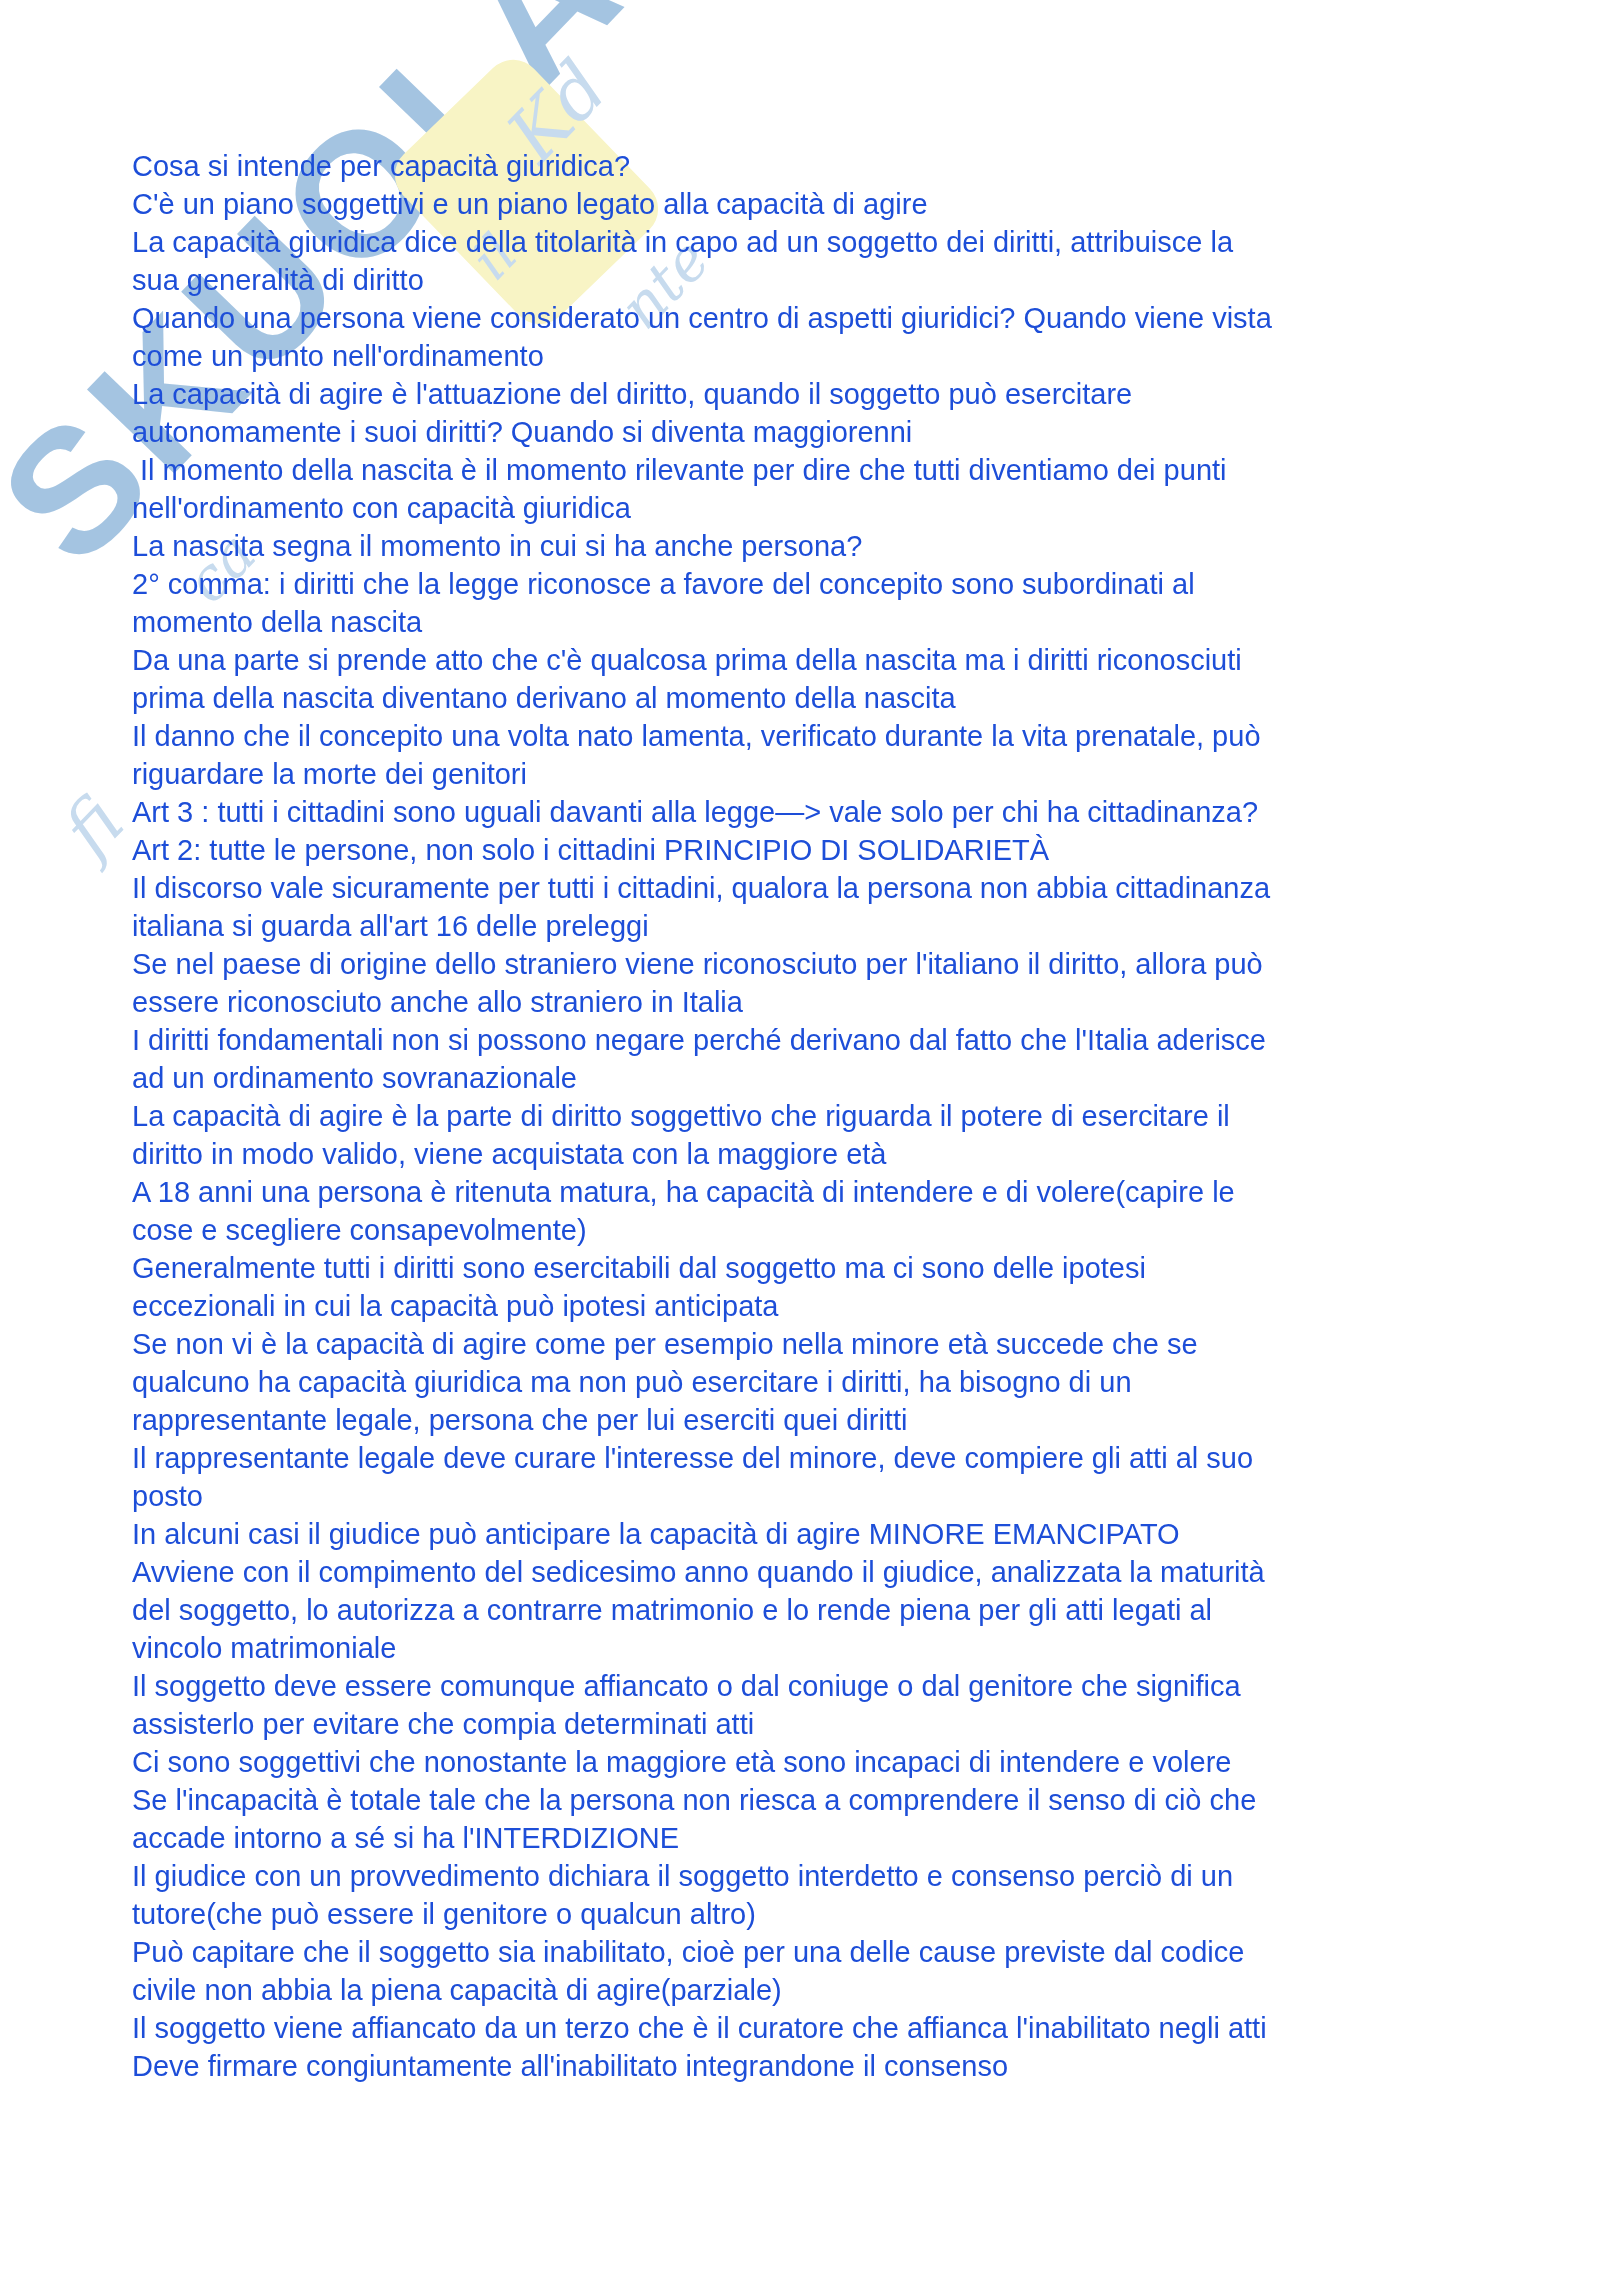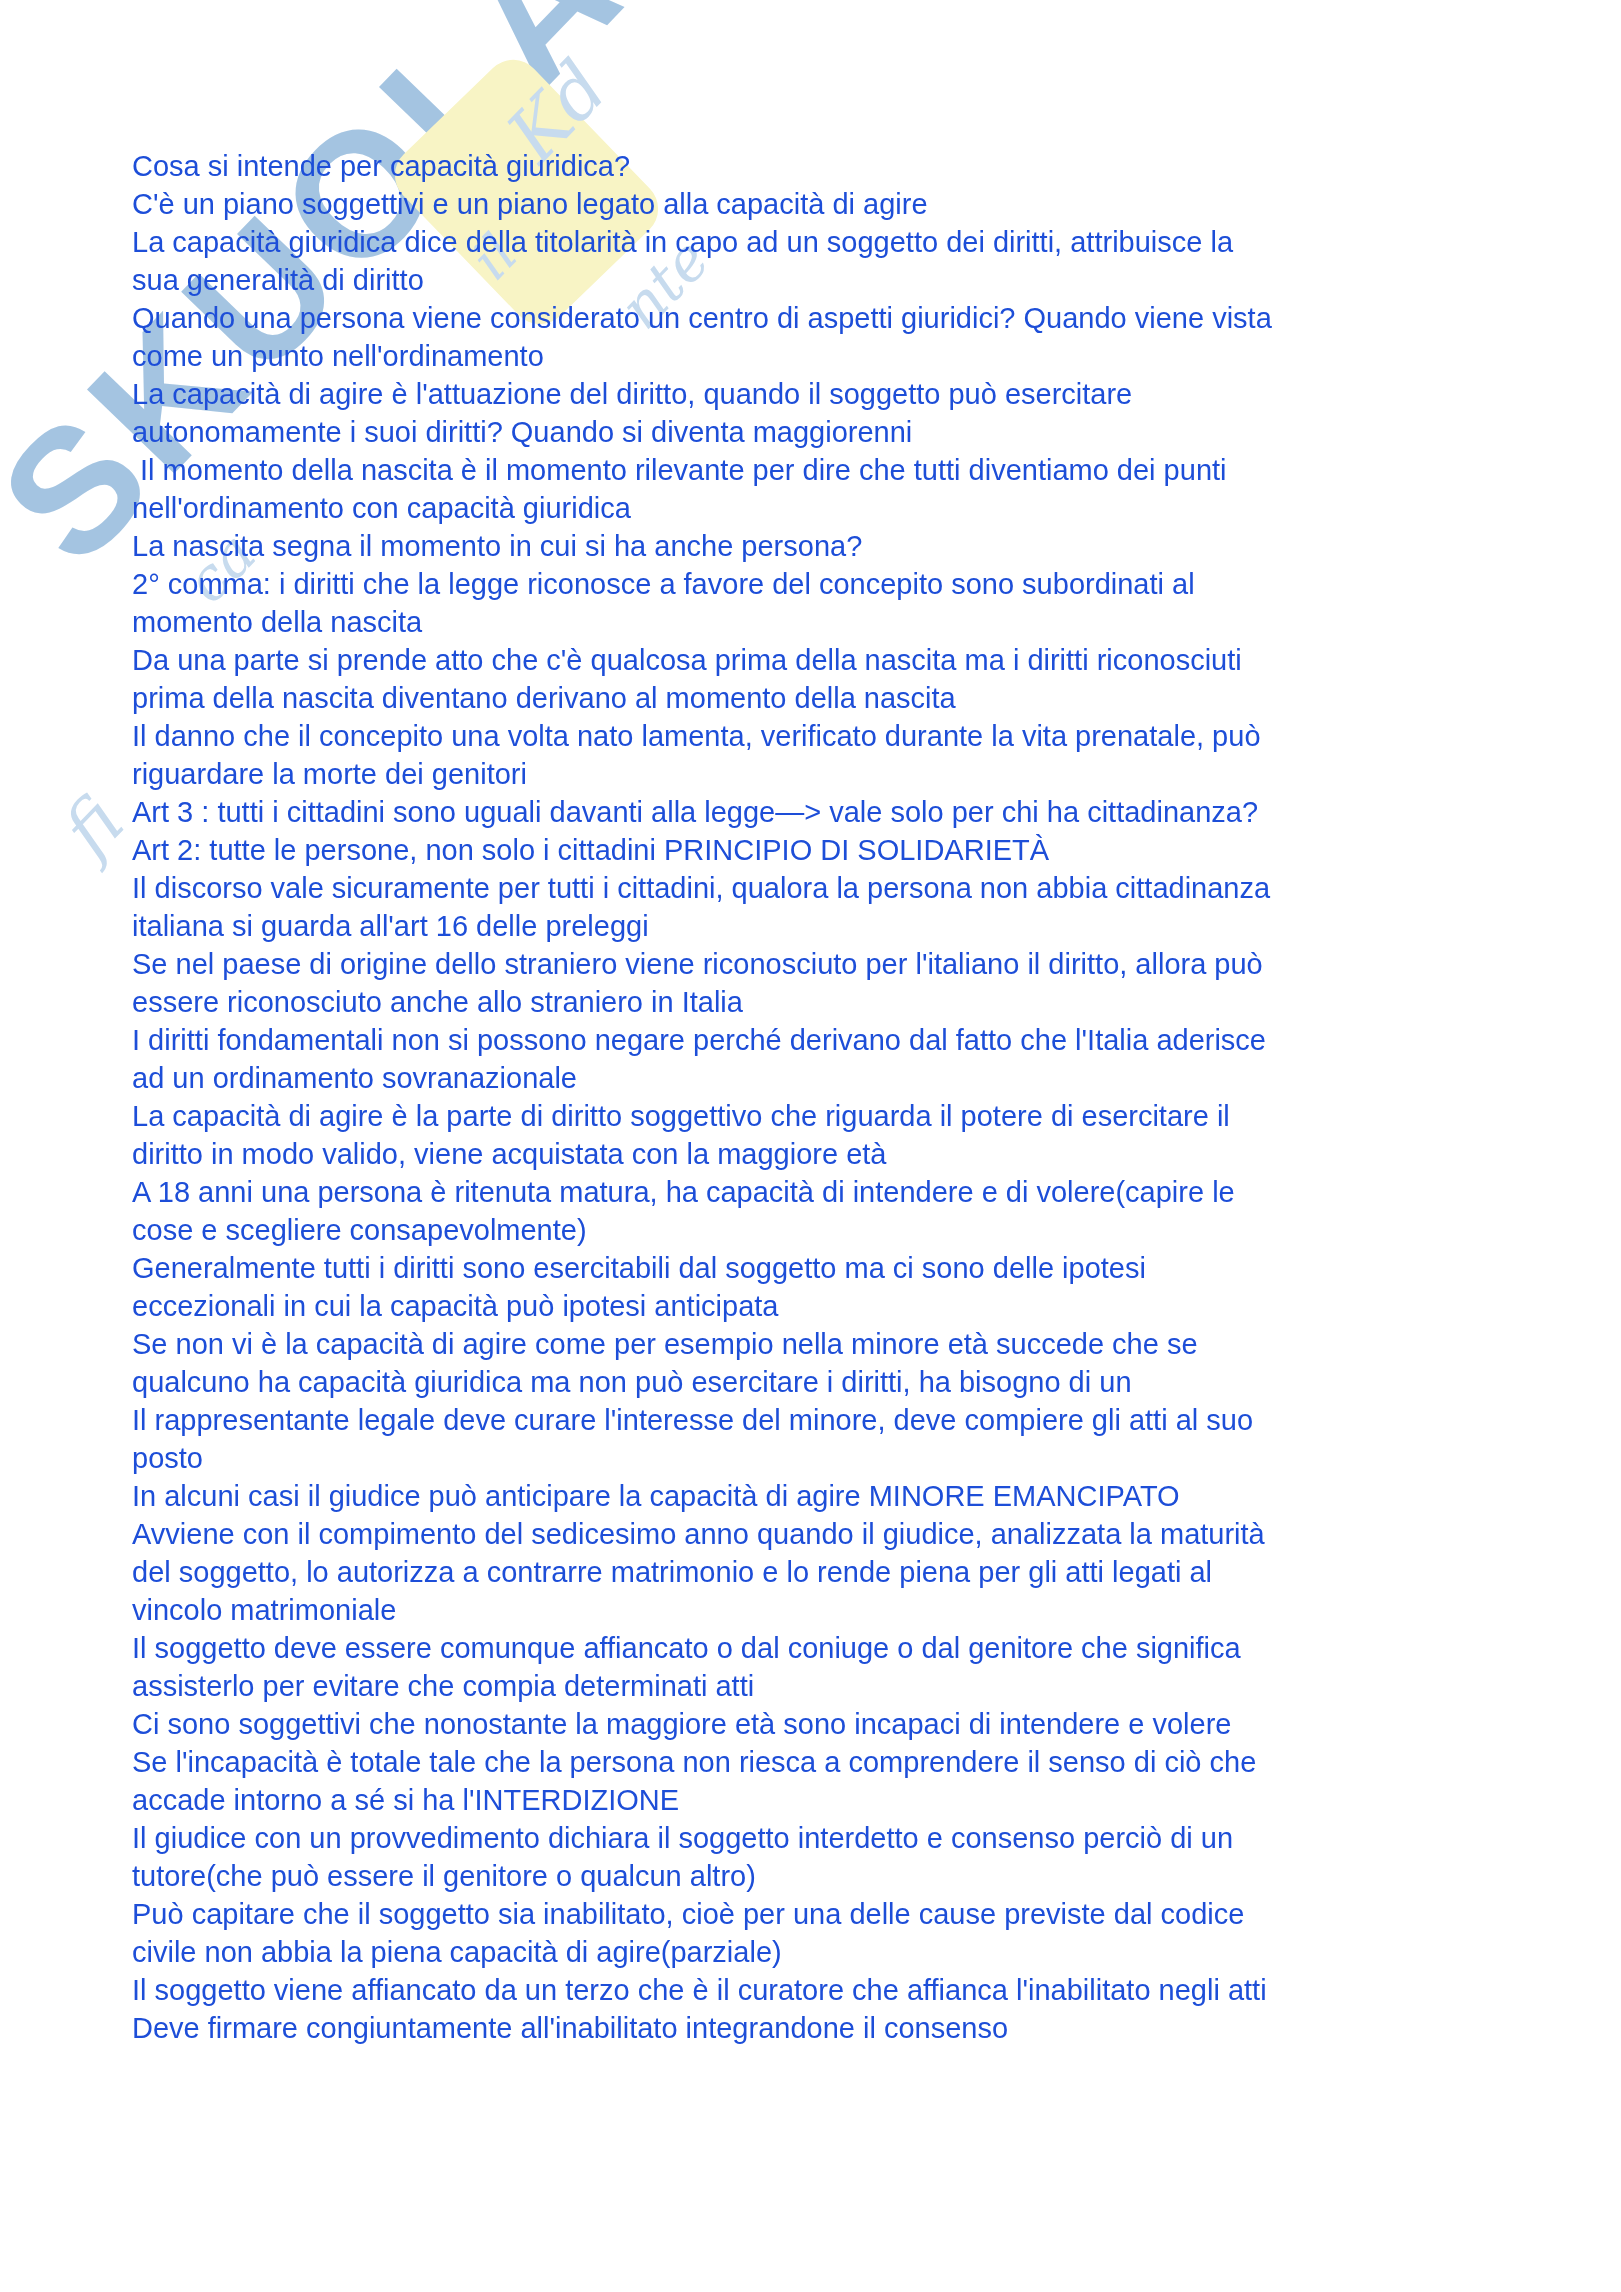--- a/index.html
+++ b/index.html
@@ -108,20 +108,21 @@
       <div class="text-line">I diritti fondamentali non si possono negare perché derivano dal fatto che l'Italia aderisce</div>
       <div class="text-line">ad un ordinamento sovranazionale</div>
       <div class="text-line">La capacità di agire è la parte di diritto soggettivo che riguarda il potere di esercitare il</div>
       <div class="text-line">diritto in modo valido, viene acquistata con la maggiore età</div>
       <div class="text-line">A 18 anni una persona è ritenuta matura, ha capacità di intendere e di volere(capire le</div>
       <div class="text-line">cose e scegliere consapevolmente)</div>
       <div class="text-line">Generalmente tutti i diritti sono esercitabili dal soggetto ma ci sono delle ipotesi</div>
       <div class="text-line">eccezionali in cui la capacità può ipotesi anticipata</div>
       <div class="text-line">Se non vi è la capacità di agire come per esempio nella minore età succede che se</div>
       <div class="text-line">qualcuno ha capacità giuridica ma non può esercitare i diritti, ha bisogno di un</div>
+      <div class="text-line">rappresentante legale, persona che per lui eserciti quei diritti</div>
       <div class="text-line">Il rappresentante legale deve curare l'interesse del minore, deve compiere gli atti al suo</div>
       <div class="text-line">posto</div>
       <div class="text-line">In alcuni casi il giudice può anticipare la capacità di agire MINORE EMANCIPATO</div>
       <div class="text-line">Avviene con il compimento del sedicesimo anno quando il giudice, analizzata la maturità</div>
       <div class="text-line">del soggetto, lo autorizza a contrarre matrimonio e lo rende piena per gli atti legati al</div>
       <div class="text-line">vincolo matrimoniale</div>
       <div class="text-line">Il soggetto deve essere comunque affiancato o dal coniuge o dal genitore che significa</div>
       <div class="text-line">assisterlo per evitare che compia determinati atti</div>
       <div class="text-line">Ci sono soggettivi che nonostante la maggiore età sono incapaci di intendere e volere</div>
       <div class="text-line">Se l'incapacità è totale tale che la persona non riesca a comprendere il senso di ciò che</div>

